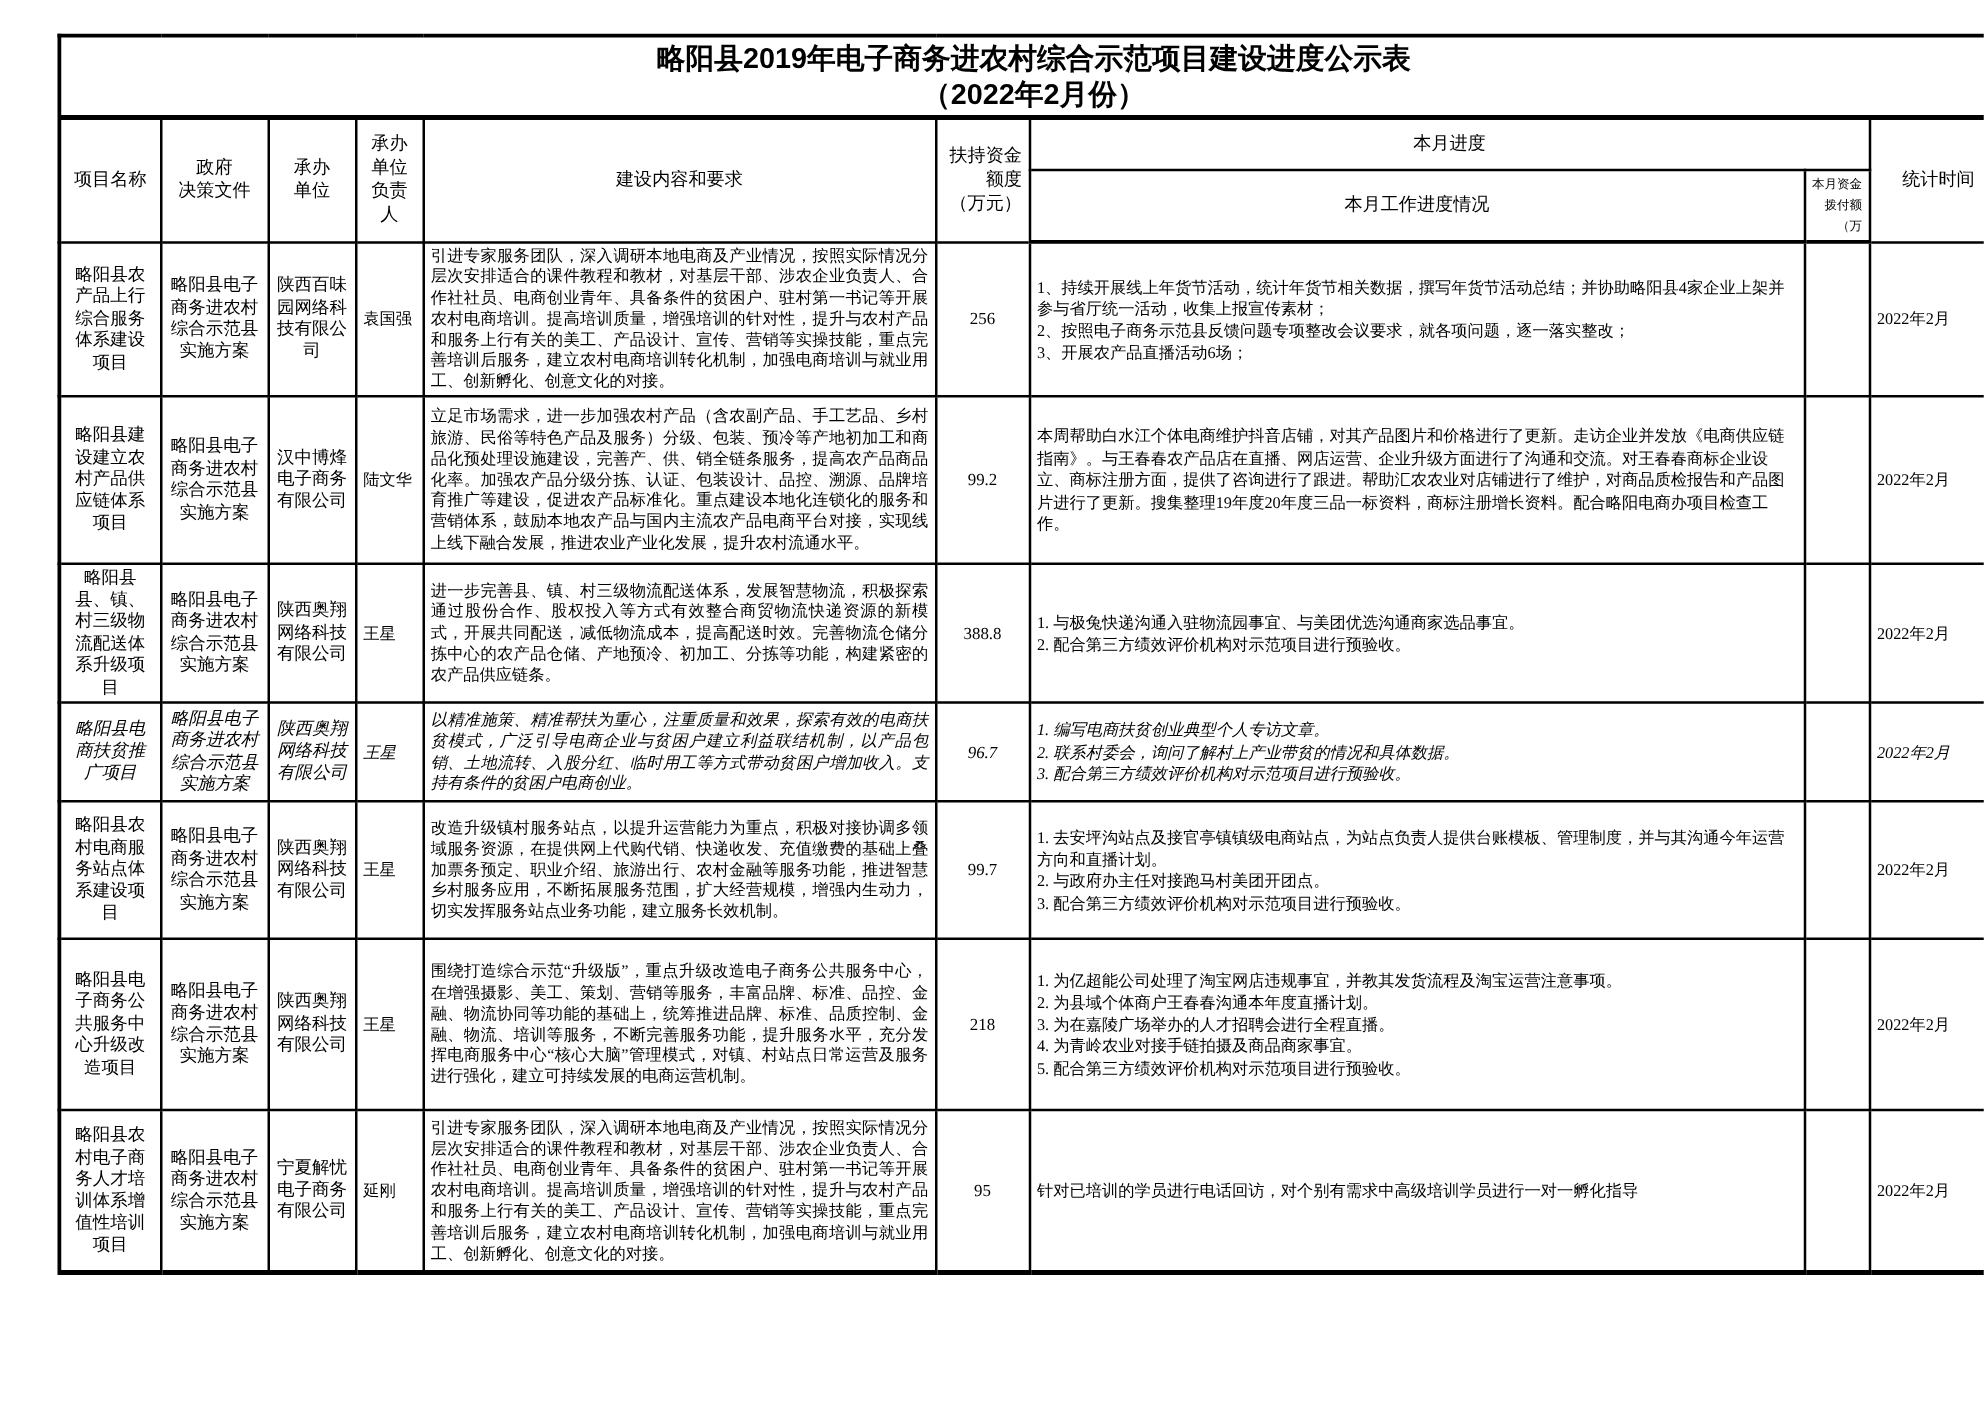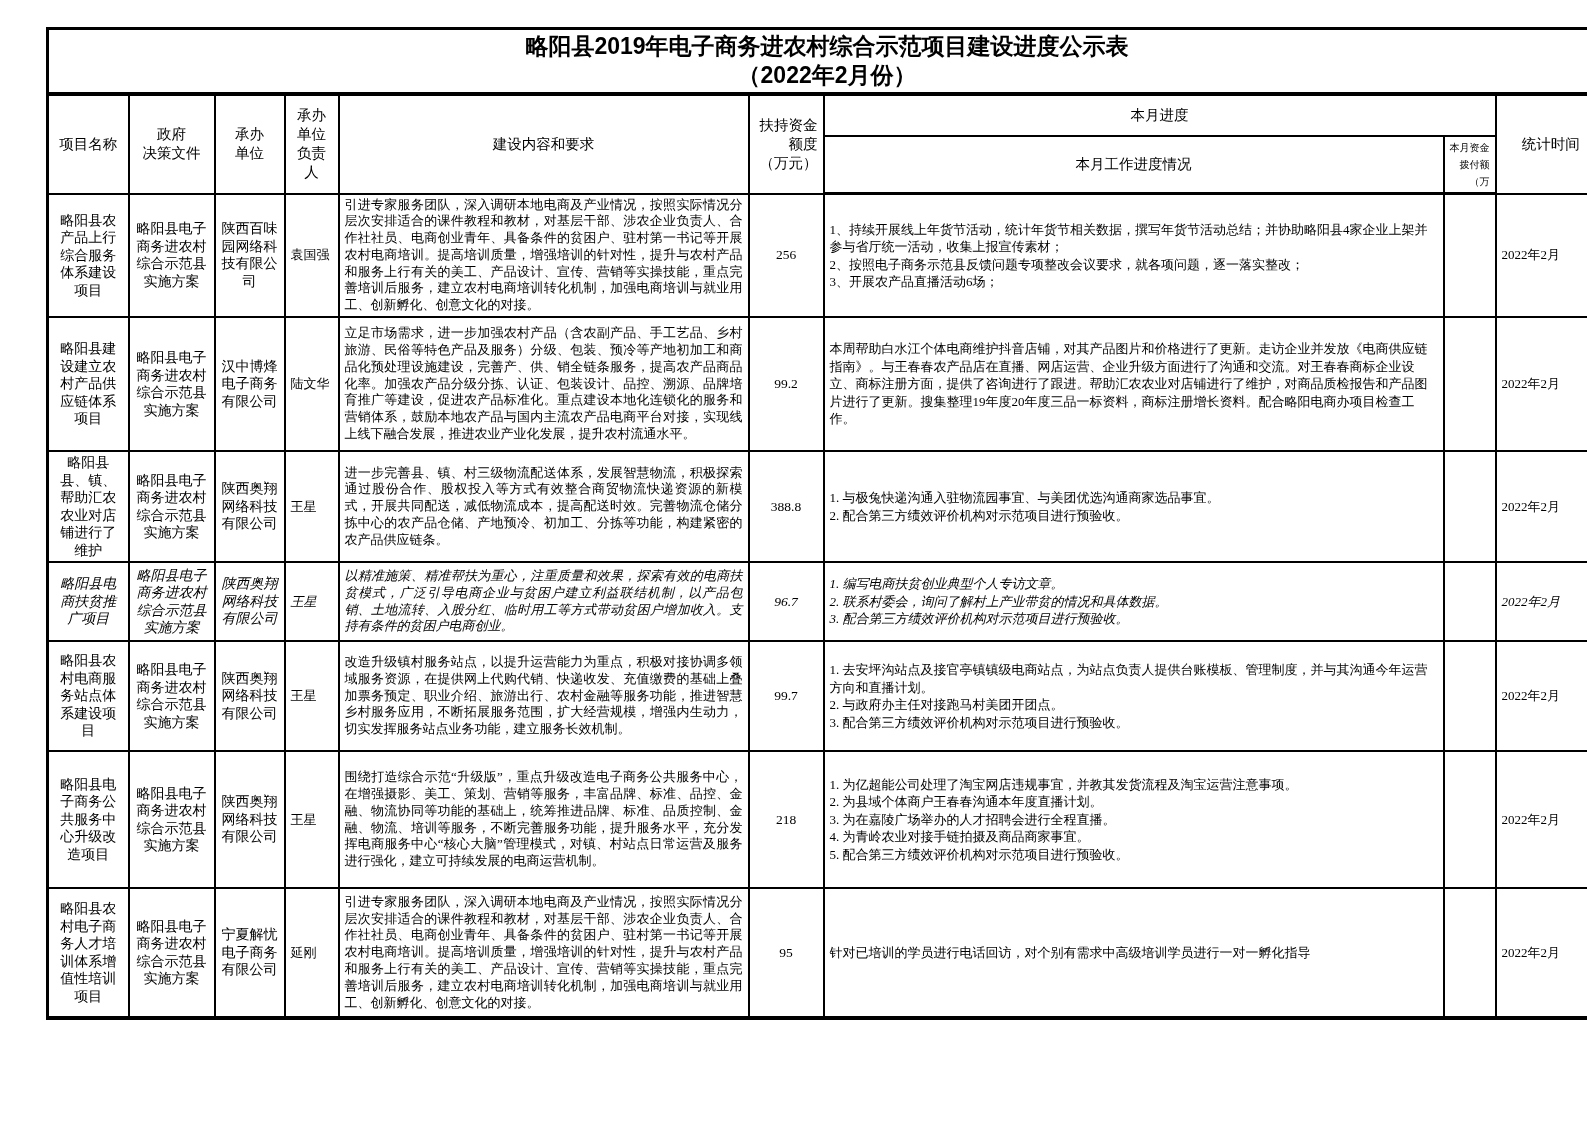--- a/index.html
+++ b/index.html
@@ -130,21 +130,21 @@
       <td class="c-text">略阳县电子商务进农村综合示范县实施方案</td>
       <td class="c-text">汉中博烽电子商务有限公司</td>
       <td class="c-center">陆文华</td>
       <td class="c-content">立足市场需求，进一步加强农村产品（含农副产品、手工艺品、乡村旅游、民俗等特色产品及服务）分级、包装、预冷等产地初加工和商品化预处理设施建设，完善产、供、销全链条服务，提高农产品商品化率。加强农产品分级分拣、认证、包装设计、品控、溯源、品牌培育推广等建设，促进农产品标准化。重点建设本地化连锁化的服务和营销体系，鼓励本地农产品与国内主流农产品电商平台对接，实现线上线下融合发展，推进农业产业化发展，提升农村流通水平。</td>
       <td class="c-num">99.2</td>
       <td class="c-work">本周帮助白水江个体电商维护抖音店铺，对其产品图片和价格进行了更新。走访企业并发放《电商供应链指南》。与王春春农产品店在直播、网店运营、企业升级方面进行了沟通和交流。对王春春商标企业设立、商标注册方面，提供了咨询进行了跟进。帮助汇农农业对店铺进行了维护，对商品质检报告和产品图片进行了更新。搜集整理19年度20年度三品一标资料，商标注册增长资料。配合略阳电商办项目检查工作。</td>
       <td class="c-center"></td>
       <td class="c-center">2022年2月</td>
     </tr>
     <tr class="r3">
-      <td class="c-text">略阳县县、镇、帮助汇农农业对店铺进行了维护</td>
+      <td class="c-text">略阳县县、镇、村三级物流配送体系升级项目</td>
       <td class="c-text">略阳县电子商务进农村综合示范县实施方案</td>
       <td class="c-text">陕西奥翔网络科技有限公司</td>
       <td class="c-center">王星</td>
       <td class="c-content">进一步完善县、镇、村三级物流配送体系，发展智慧物流，积极探索通过股份合作、股权投入等方式有效整合商贸物流快递资源的新模式，开展共同配送，减低物流成本，提高配送时效。完善物流仓储分拣中心的农产品仓储、产地预冷、初加工、分拣等功能，构建紧密的农产品供应链条。</td>
       <td class="c-num">388.8</td>
       <td class="c-work">1. 与极兔快递沟通入驻物流园事宜、与美团优选沟通商家选品事宜。
 2. 配合第三方绩效评价机构对示范项目进行预验收。</td>
       <td class="c-center"></td>
       <td class="c-center">2022年2月</td>
     </tr>

